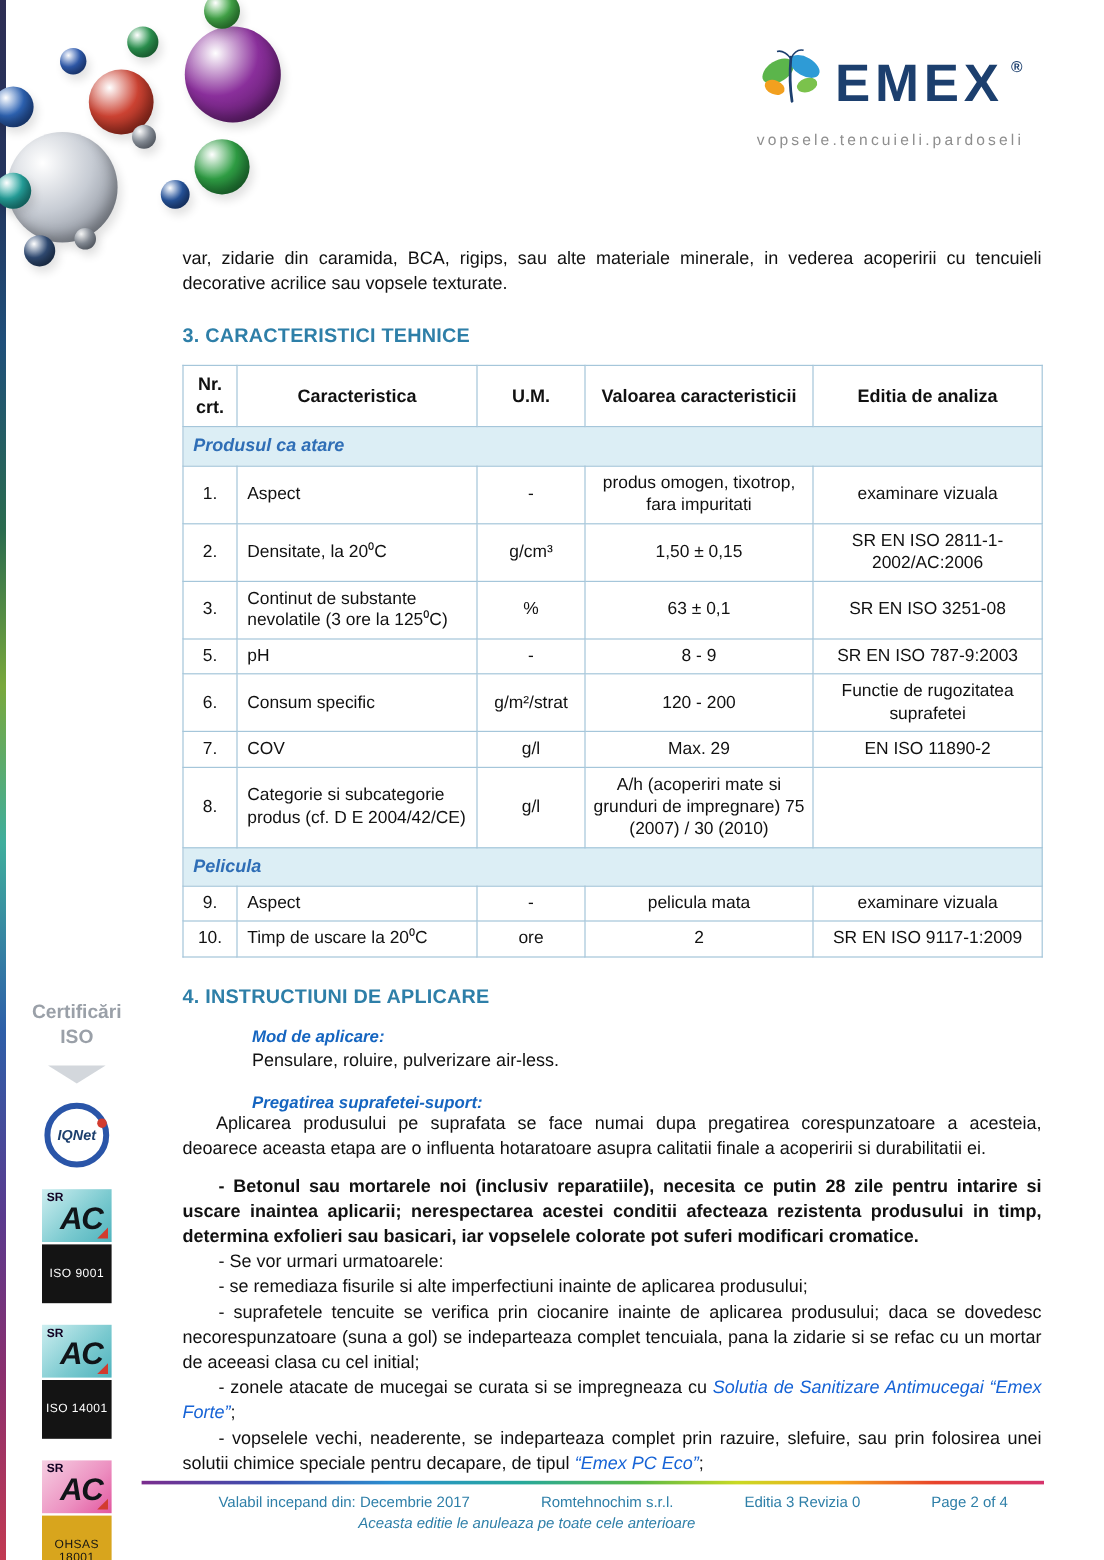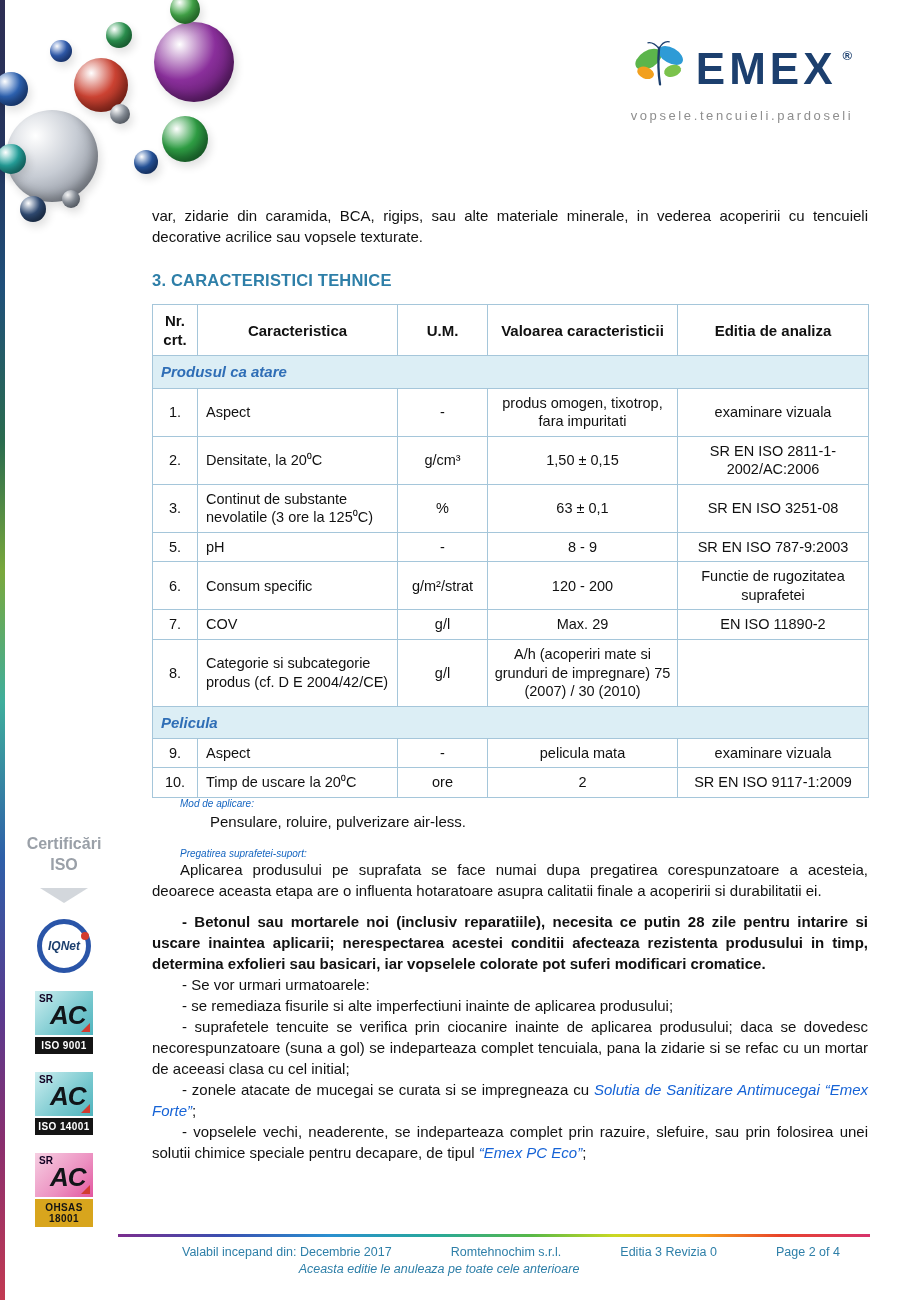--- a/index.html
+++ b/index.html
@@ -39,33 +39,33 @@
   .iqnet-text { font-size:12px; font-weight:bold; font-style:italic; color:#1c3f6e; }
   .srac-box { position:relative; width:58px; height:44px; margin:0 auto;
     background:linear-gradient(135deg,#cdeef0 0%,#79c9cf 60%,#4fb3bd 100%); }
   .srac-box.pink { background:linear-gradient(135deg,#f6cfe2 0%,#ec8fc0 60%,#e2569f 100%); }
   .srac-sr { position:absolute; top:2px; left:4px; font-size:10px; font-weight:bold; color:#102; }
   .srac-ac { position:absolute; top:9px; left:15px; font-size:26px; font-weight:bold;
     font-style:italic; letter-spacing:-1px; color:#101418; }
   .srac-corner { position:absolute; right:3px; bottom:3px; width:0; height:0;
     border-left:9px solid transparent; border-bottom:9px solid #d23b2f; }
   .band { width:58px; margin:2px auto 0; background:#141414; color:#fff;
-    font-size:10px; font-weight:bold; text-align:center; padding:3px 0; letter-spacing:.4px; }
+    font-size:10px; font-weight:normal; text-align:center; padding:19px 0; letter-spacing:.4px; }
   .band.gold { background:#d8a51d; color:#141414; }
 
   
   .content { position:absolute; left:152px; top:205px; width:716px; }
   .para { font-size:15px; line-height:1.4; text-align:justify; }
   .para.indent { text-indent:28px; }
   .para.bold { font-weight:bold; }
   .bullet { text-indent:30px; }
   .h-section { color:var(--accent-teal,#2E7FA8); font-size:16.5px; font-weight:bold;
     margin:24px 0 14px; letter-spacing:.2px; }
-  .h-blue { color:var(--accent-blue,#1565C0); font-weight:normal; font-style:italic;
-    font-size:10px; margin-left:28px; }
+  .h-blue { color:var(--accent-blue,#1565C0); font-weight:bold; font-style:italic;
+    font-size:14px; margin-left:58px; }
   .mod-text { margin-left:58px; margin-bottom:16px; margin-top:2px; }
   .blue-inline { color:var(--link-blue,#1663D6); font-style:italic; }
   .gap-sm { height:10px; }
 
   
   .tech-table { border-collapse:collapse; width:716px; table-layout:fixed;
     font-size:14.5px; margin-top:2px; }
   .tech-table th, .tech-table td { border:1px solid var(--table-border,#A5C6DA);
     padding:5px 6px; vertical-align:middle; line-height:1.28; }
   .tech-table th { font-weight:bold; text-align:center; font-size:15px; padding:6px 4px; }
@@ -259,20 +259,21 @@
           <tr>
             <td class="c0">10.</td>
             <td class="c1">Timp de uscare la 20⁰C</td>
             <td class="c2">ore</td>
             <td class="c3">2</td>
             <td class="c4">SR EN ISO 9117-1:2009</td>
           </tr>
         </tbody>
     </table>
 
+    <h3 class="h-section">4. INSTRUCTIUNI DE APLICARE</h3>
 
     <p class="h-blue">Mod de aplicare:</p>
     <p class="para mod-text">Pensulare, roluire, pulverizare air-less.</p>
 
     <p class="h-blue">Pregatirea suprafetei-suport:</p>
     <p class="para indent">Aplicarea produsului pe suprafata se face numai dupa pregatirea corespunzatoare a acesteia, deoarece aceasta etapa are o influenta hotaratoare asupra calitatii finale a acoperirii si durabilitatii ei.</p>
 
     <div class="gap-sm"></div>
 
     <p class="para bullet bold">-  Betonul sau mortarele noi (inclusiv reparatiile), necesita ce putin 28 zile pentru intarire si uscare inaintea aplicarii; nerespectarea acestei conditii afecteaza rezistenta produsului in timp, determina exfolieri sau basicari, iar vopselele colorate pot suferi modificari cromatice.</p>

